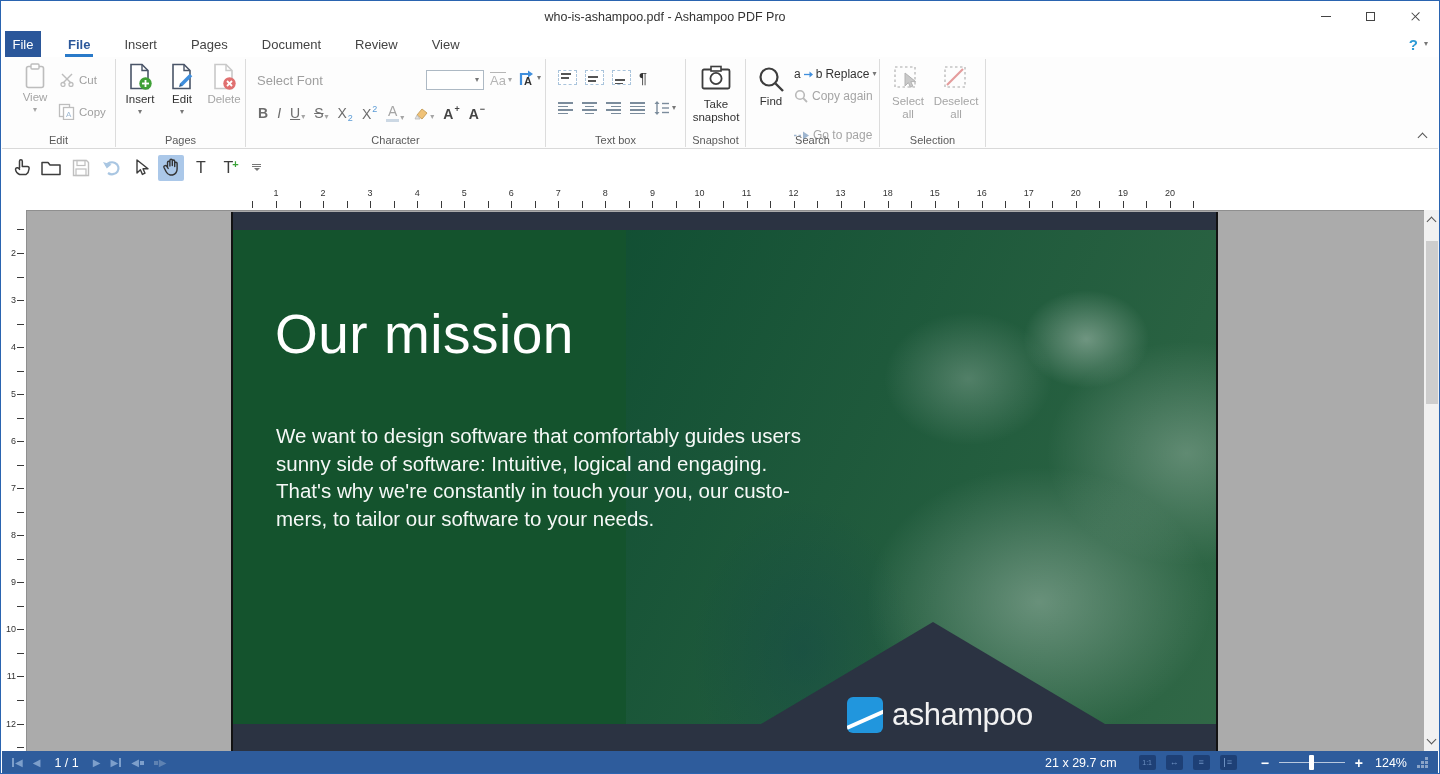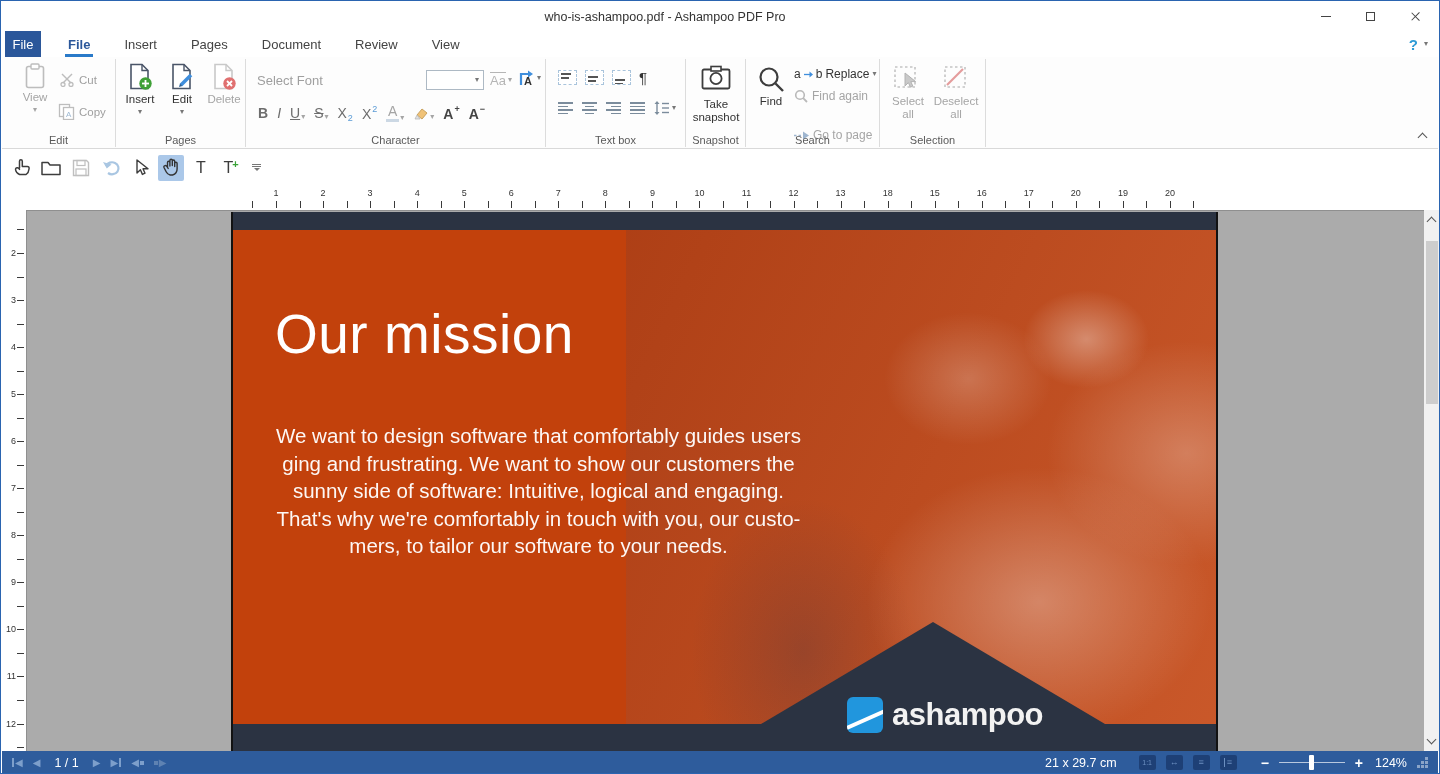--- a/index.html
+++ b/index.html
@@ -66,37 +66,37 @@
   .hruler{position:absolute;left:227px;top:0;width:986px;height:24px;background:#fff;}
   .hnum{position:absolute;top:2px;transform:translateX(-50%);font-size:9px;color:#333;}
   .htick{position:absolute;bottom:2px;width:1px;height:7px;background:#3a3a3a;}
   .vruler{position:absolute;top:209px;left:1px;width:24px;height:540px;background:#fff;}
   .vnum{position:absolute;right:10px;transform:translateY(-50%);font-size:9px;color:#333;}
   .vtick{position:absolute;right:2px;height:1px;width:7px;background:#3a3a3a;}
   
   .viewport{position:absolute;top:209px;left:25px;width:1398px;height:541px;background:#ababab;border-top:1px solid #8f8f8f;border-left:1px solid #8f8f8f;overflow:hidden;}
   .page{position:absolute;left:204px;top:1px;width:987px;height:600px;background:#1697e4;border-left:2px solid #121212;border-right:2px solid #121212;overflow:hidden;}
   .page-topbar{position:absolute;left:0;top:0;right:0;height:18px;background:#2b3342;}
-  .page-blue{position:absolute;left:0;top:18px;right:0;height:496px;background:#c2410c;overflow:hidden;text-align:center;}
+  .page-blue{position:absolute;left:0;top:18px;right:0;height:496px;background:#14532d;overflow:hidden;}
   .photo{position:absolute;right:0;top:0;width:60%;height:100%;
     background:
       radial-gradient(90px 70px at 78% 22%, rgba(255,255,255,.34), rgba(255,255,255,0) 70%),
       radial-gradient(120px 95px at 58% 30%, rgba(255,255,255,.22), rgba(255,255,255,0) 70%),
       radial-gradient(230px 180px at 70% 75%, rgba(255,255,255,.30), rgba(255,255,255,0) 75%),
       radial-gradient(160px 220px at 30% 85%, rgba(0,40,90,.18), rgba(0,40,90,0) 70%),
       radial-gradient(200px 160px at 95% 45%, rgba(255,255,255,.25), rgba(255,255,255,0) 70%),
       linear-gradient(115deg, rgba(0,50,110,.10), rgba(255,255,255,.12));}
   .doc-title{position:absolute;left:42px;top:72px;font-size:55px;font-weight:300;color:#ffffff;letter-spacing:.5px;}
   .doc-body{position:absolute;left:43px;top:192px;font-size:20.5px;font-weight:300;line-height:27.6px;color:rgba(255,255,255,.96);}
   .chevron-tri{position:absolute;left:528px;top:410px;width:0;height:0;border-left:172px solid transparent;border-right:172px solid transparent;border-bottom:102px solid #2b3342;}
   .page-bottombar{position:absolute;left:0;top:512px;right:0;height:90px;background:#2b3342;}
   .logo{position:absolute;left:614px;top:485px;display:flex;align-items:center;gap:9px;}
   .logo-square{position:relative;width:36px;height:36px;background:#2196dd;border-radius:6px;overflow:hidden;}
   .logo-square:after{content:"";position:absolute;left:-6px;top:20px;width:52px;height:3.5px;background:#fff;transform:rotate(-24deg);}
-  .logo-text{font-size:31px;color:#f2f2f2;font-weight:700;letter-spacing:-.5px;}
+  .logo-text{font-size:31px;color:#f2f2f2;font-weight:400;letter-spacing:-.5px;}
   
   .scrollbar{position:absolute;top:209px;left:1423px;width:16px;height:541px;background:#f1f1f1;}
   .sb-arrow{position:absolute;left:4px;width:7px;height:7px;border-left:1.6px solid #555;border-top:1.6px solid #555;}
   .sb-up{top:8px;transform:rotate(45deg);}
   .sb-down{bottom:8px;transform:rotate(-135deg);}
   .sb-thumb{position:absolute;left:2px;right:2px;top:31px;height:163px;background:#cdcdcd;}
   
   .statusbar{position:absolute;top:750px;left:1px;right:1px;height:23px;background:#2e5c9c;color:#fff;display:flex;align-items:center;font-size:12px;}
   .sb-left{display:flex;align-items:center;gap:10px;padding-left:10px;}
   .navico{color:#7d9fcb;font-size:10px;display:flex;align-items:center;gap:1px;line-height:1;}
@@ -371,21 +371,21 @@
           </svg>
         <span style="font-size:12px;color:#333;">b</span>
         <span style="color:#333;">Replace</span>
         <span class="dd">▾</span>
       </div>
       <div class="smallrow" style="left:48px;top:30px;font-size:12px;">
         <svg class="icon" width="14" height="14" viewBox="0 0 14 14">
           <circle cx="6" cy="6" r="4.3" fill="none" stroke="#b9b9b9" stroke-width="1.6"></circle>
           <line x1="9.2" y1="9.2" x2="13" y2="13" stroke="#b9b9b9" stroke-width="1.8"></line>
         </svg>
-        <span class="dis">Find again</span>
+        <span class="dis">Copy again</span>
       </div>
       <div class="smallrow" style="left:48px;top:52px;font-size:12px;margin-top:17px;">
         <svg class="icon" width="15" height="9" viewBox="0 0 15 9">
           <line x1="0" y1="4.5" x2="9" y2="4.5" stroke="#9fb6d0" stroke-width="1.6" stroke-dasharray="2.5,2"></line>
           <path d="M9,0.5 L15,4.5 L9,8.5 z" fill="#9fb6d0"></path>
         </svg>
         <span class="dis">Go to page</span>
       </div>
       <div class="grp-label">Search</div>
     </div>
@@ -562,23 +562,22 @@
     </div>
 
   <div class="viewport">
     <div class="page">
       <div class="page-topbar"></div>
       <div class="page-blue">
         <div class="photo"></div>
         <div class="doc-title">Our mission</div>
         <div class="doc-body">
           <div>We want to design software that comfortably guides users</div>
-          <div>ging and frustrating. We want to show our customers the</div>
           <div>sunny side of software: Intuitive, logical and engaging.</div>
-          <div>That's why we're comfortably in touch with you, our custo-</div>
+          <div>That's why we're constantly in touch your you, our custo-</div>
           <div>mers, to tailor our software to your needs.</div>
         </div>
       </div>
       <div class="chevron-tri"></div>
       <div class="page-bottombar"></div>
       <div class="logo">
         <span class="logo-square"></span>
         <span class="logo-text">ashampoo</span>
       </div>
     </div>

